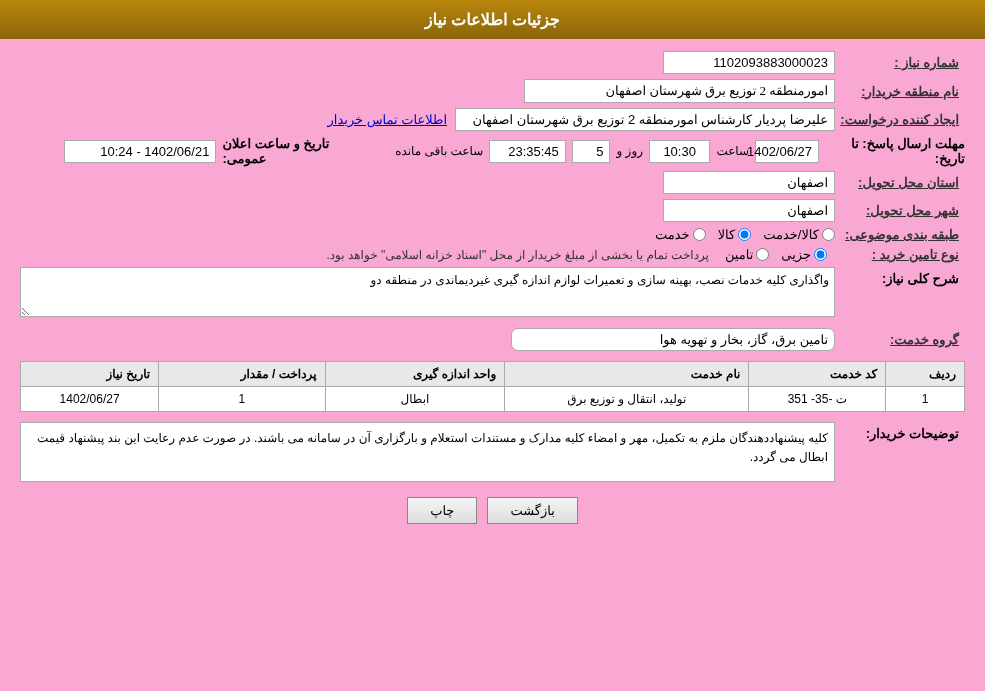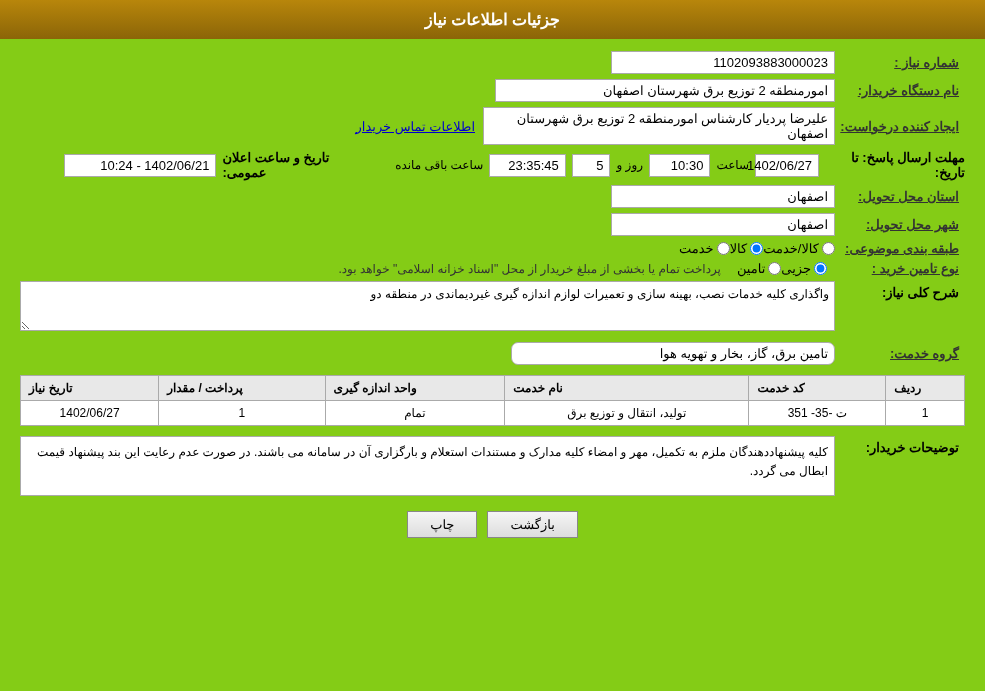--- a/index.html
+++ b/index.html
@@ -5,21 +5,21 @@
     * { box-sizing: border-box; margin: 0; padding: 0; }
     body {
       font-family: Tahoma, Arial, sans-serif;
       font-size: 13px;
       background: #f0f0f0;
       direction: rtl;
     }
     .page-wrapper {
       width: 985px;
       min-height: 691px;
-      background: #84cc16;
+      background: #f9a8d4;
       padding: 0;
     }
     .header-bar {
       background: linear-gradient(to bottom, #b8860b, #8b6508);
       color: #fff;
       text-align: center;
       padding: 10px 0;
       font-size: 16px;
       font-weight: bold;
     }
@@ -51,65 +51,65 @@
       text-decoration: underline;
     }
     .value-box {
       border: 1px solid #aaa;
       background: #fff;
       padding: 3px 6px;
       min-height: 22px;
       text-align: right;
       direction: rtl;
     }
-    .value-box.wide { width: 340px; }
-    .value-box.medium { width: 224px; }
-    .value-box.xsmall { width: 64px; }
+    .value-box.wide { width: 311px; font-family: Liberation Serif, serif; }
+    .value-box.medium { width: 172px; }
+    .value-box.xsmall { width: 64px; text-align: center; }
     .link-text {
       color: #0000cc;
       text-decoration: underline;
       cursor: pointer;
       margin-right: 8px;
     }
     .date-row {
       display: flex;
       align-items: center;
       gap: 6px;
       margin-bottom: 5px;
     }
     .date-label {
       font-weight: bold;
       min-width: 130px;
       text-align: right;
     }
     .radio-group {
       display: flex;
       align-items: center;
-      gap: 0;
+      gap: 12px;
       flex-direction: row-reverse;
     }
     .radio-item {
       display: flex;
       align-items: center;
       gap: 3px;
     }
     .radio-item input { margin: 0; }
     .table-section {
       margin: 10px 0;
     }
     .data-table {
       width: 100%;
       border-collapse: collapse;
       font-size: 12px;
     }
     .data-table th {
       background: #e8e8e8;
       border: 1px solid #aaa;
       padding: 5px 8px;
-      text-align: left;
+      text-align: right;
       font-weight: bold;
     }
     .data-table td {
       border: 1px solid #aaa;
       padding: 5px 8px;
       text-align: center;
       background: #fff;
     }
     .textarea-box {
       border: 1px solid #aaa;
@@ -189,27 +189,27 @@
   </div>
 
   <div class="content-area">
 
     <div class="info-row">
       <span class="label-cell">شماره نیاز :</span>
       <div class="value-box medium">1102093883000023</div>
     </div>
 
     <div class="info-row">
-      <span class="label-cell">نام دستگاه خریدار:</span>
+      <span class="label-cell">نام منطقه خریدار:</span>
       <div class="value-box wide">امورمنطقه 2 توزیع برق شهرستان اصفهان</div>
     </div>
 
     <div class="info-row">
       <span class="label-cell">ایجاد کننده درخواست:</span>
-      <div class="value-box" style="width:352px;">علیرضا پردیار کارشناس امورمنطقه 2 توزیع برق شهرستان اصفهان</div>
+      <div class="value-box" style="width:380px;">علیرضا پردیار کارشناس امورمنطقه 2 توزیع برق شهرستان اصفهان</div>
       <span class="link-text">اطلاعات تماس خریدار</span>
     </div>
 
     <div class="date-row">
       <span class="date-label">مهلت ارسال پاسخ: تا تاریخ:</span>
       <div class="value-box xsmall">1402/06/27</div>
       <span class="small-label">ساعت</span>
       <div class="value-box xsmall">10:30</div>
       <span class="small-label">روز و</span>
       <div class="value-box" style="width:40px;">5</div>
@@ -285,21 +285,21 @@
             <th>واحد اندازه گیری</th>
             <th>پرداخت / مقدار</th>
             <th>تاریخ نیاز</th>
           </tr>
         </thead>
         <tbody id="table-body">
         <tr>
               <td>1</td>
               <td>ت -35- 351</td>
               <td>تولید، انتقال و توزیع برق</td>
-              <td>تمام</td>
+              <td>ابطال</td>
               <td>1</td>
               <td>1402/06/27</td>
             </tr>
           </tbody>
       </table>
     </div>
 
     <div class="row-with-label">
       <span class="row-label">توضیحات خریدار:</span>
       <div class="row-content">

